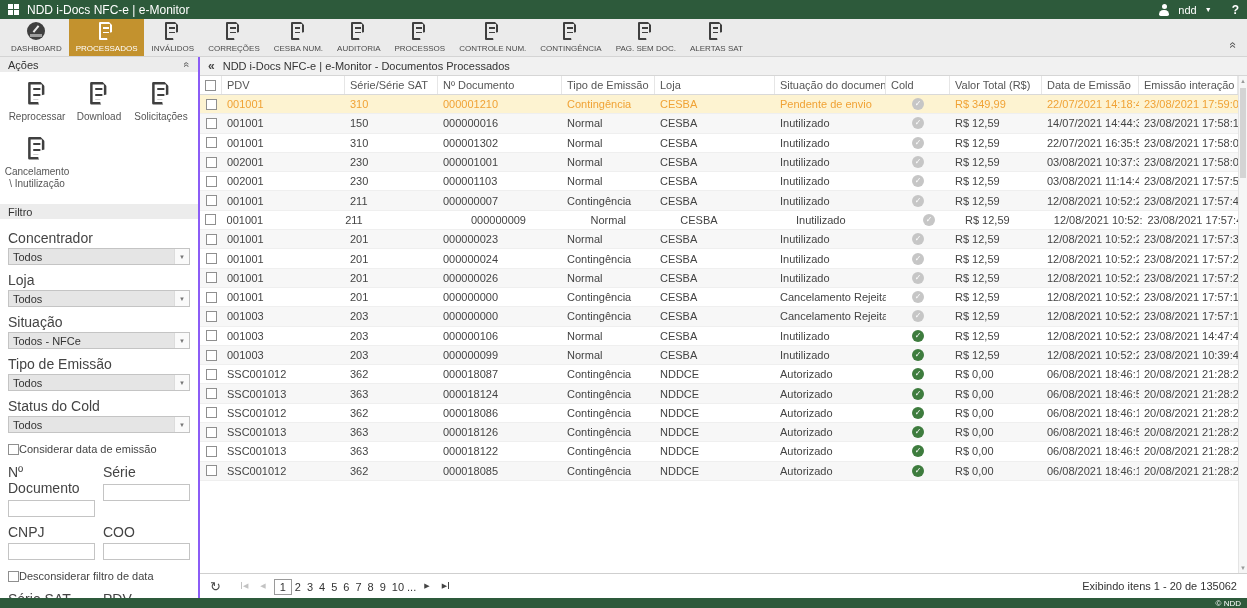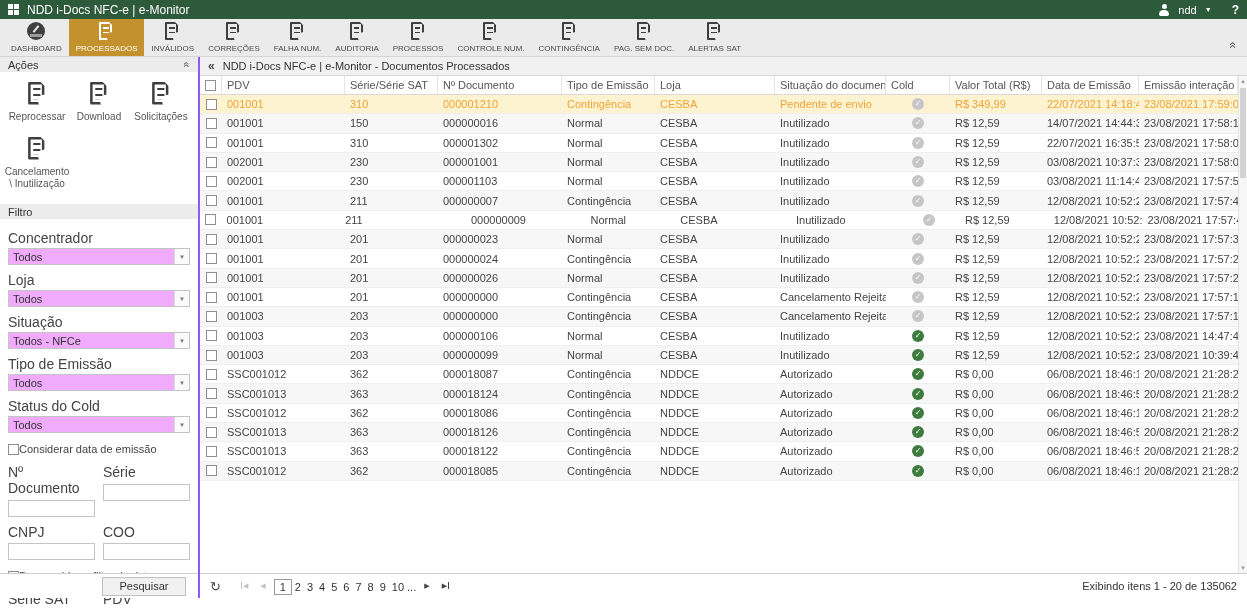--- a/index.html
+++ b/index.html
@@ -40,21 +40,21 @@
   
   .sidebar { position:absolute; top:57px; left:0; width:200px; bottom:10px; background:#fff; border-right:2px solid #8b5cf6; }
   .panel-head { height:15px; background:#ececec; display:flex; align-items:center; justify-content:space-between; padding:0 8px; font-size:11px; color:#333; }
   .panel-head .chev { transform:rotate(90deg); font-size:10px; color:#555; }
   .actions { display:flex; flex-wrap:wrap; padding:8px 4px 2px 6px; }
   .action-btn { --panel:#fff; width:62px; display:flex; flex-direction:column; align-items:center; gap:6px; color:#3f3f3f; margin-bottom:12px; cursor:default; }
   .action-btn .icon-doc { transform:scale(1.25); transform-origin:top center; margin-top:2px; }
   .action-label { font-size:10px; color:#555; text-align:center; line-height:1.2; margin-top:4px; }
   .filter-body { padding:4px 8px 0 8px; }
   .flabel { font-size:14px; color:#444; margin:7px 0 2px; }
-  .select { position:relative; height:17px; border:1px solid #c4c4c4; background:#f0abfc; }
+  .select { position:relative; height:17px; border:1px solid #c4c4c4; background:#e5e5e5; }
   .select .sval { position:absolute; left:4px; top:2px; font-size:11px; color:#333; white-space:nowrap; }
   .select .sarrow { position:absolute; right:0; top:0; bottom:0; width:15px; border-left:1px solid #dcdcdc; background:#fafafa; color:#777; font-size:6px; display:flex; align-items:center; justify-content:center; }
   .two-col { display:flex; gap:8px; }
   .two-col > div { flex:1; min-width:0; }
   .cbrow { display:flex; align-items:center; gap:0; margin:10px 0 2px; }
   .cb { width:11px; height:11px; border:1px solid #8f8f8f; background:#fff; flex:none; }
   .cblabel { font-size:11px; color:#444; }
   .tinput { width:100%; height:17px; border:1px solid #c4c4c4; font-size:11px; padding:0 4px; font-family:"Liberation Sans",sans-serif; }
   .sidebar-footer { position:absolute; left:0; right:0; bottom:0; height:25px; border-top:1px solid #cfcfcf; display:flex; align-items:center; justify-content:flex-end; padding-right:12px; background:#fff; }
   .search-btn { width:84px; height:19px; background:#f1f1f1; border:1px solid #c0c0c0; font-size:11px; color:#333; font-family:"Liberation Sans",sans-serif; }
@@ -146,21 +146,21 @@
           <span class="badge">✎</span>
         </span>
         <span class="tab-label">CORREÇÕES</span>
       </div>
       <div class="tab">
         <span class="icon-doc">
           <span class="page"></span>
           <span class="fold"></span>
           <span class="badge">−</span>
         </span>
-        <span class="tab-label">FALHA NUM.</span>
+        <span class="tab-label">CESBA NUM.</span>
       </div>
       <div class="tab">
         <span class="icon-doc">
           <span class="page"></span>
           <span class="fold"></span>
           <span class="badge">i</span>
         </span>
         <span class="tab-label">AUDITORIA</span>
       </div>
       <div class="tab">
@@ -318,23 +318,20 @@
           <div class="flabel">Série SAT</div>
           <input class="tinput" value="" style="">
         </div>
         <div>
           <div class="flabel">PDV</div>
           <input class="tinput" value="" style="">
         </div>
       </div>
     </div>
 
-    <div class="sidebar-footer">
-      <button class="search-btn">Pesquisar</button>
-    </div>
   </div>
 
   <div class="main">
     <div class="breadcrumb-bar">
       <span class="bc-collapse">«</span>
       <span class="bc-title">NDD i-Docs NFC-e | e-Monitor - Documentos Processados</span>
     </div>
 
     <div class="grid" id="grid">
         <div class="hrow">
@@ -1064,13 +1061,16 @@
       <span class="pg-refresh">↻</span>
       <span class="pg-nav disabled"><span class="bar-l">◀</span></span>
       <span class="pg-nav disabled">◀</span>
       <span id="pages"><span class="pg-page current">1</span><span class="pg-page">2</span><span class="pg-page">3</span><span class="pg-page">4</span><span class="pg-page">5</span><span class="pg-page">6</span><span class="pg-page">7</span><span class="pg-page">8</span><span class="pg-page">9</span><span class="pg-page">10</span><span class="pg-ellipsis">...</span></span>
       <span class="pg-nav">▶</span>
       <span class="pg-nav"><span class="bar-r">▶</span></span>
       <span class="pg-status">Exibindo itens 1 - 20 de 135062</span>
     </div>
   </div>
 
+  <div class="footer">
+    <span>© NDD</span>
+  </div>
 </div>
 
 </body></html>

